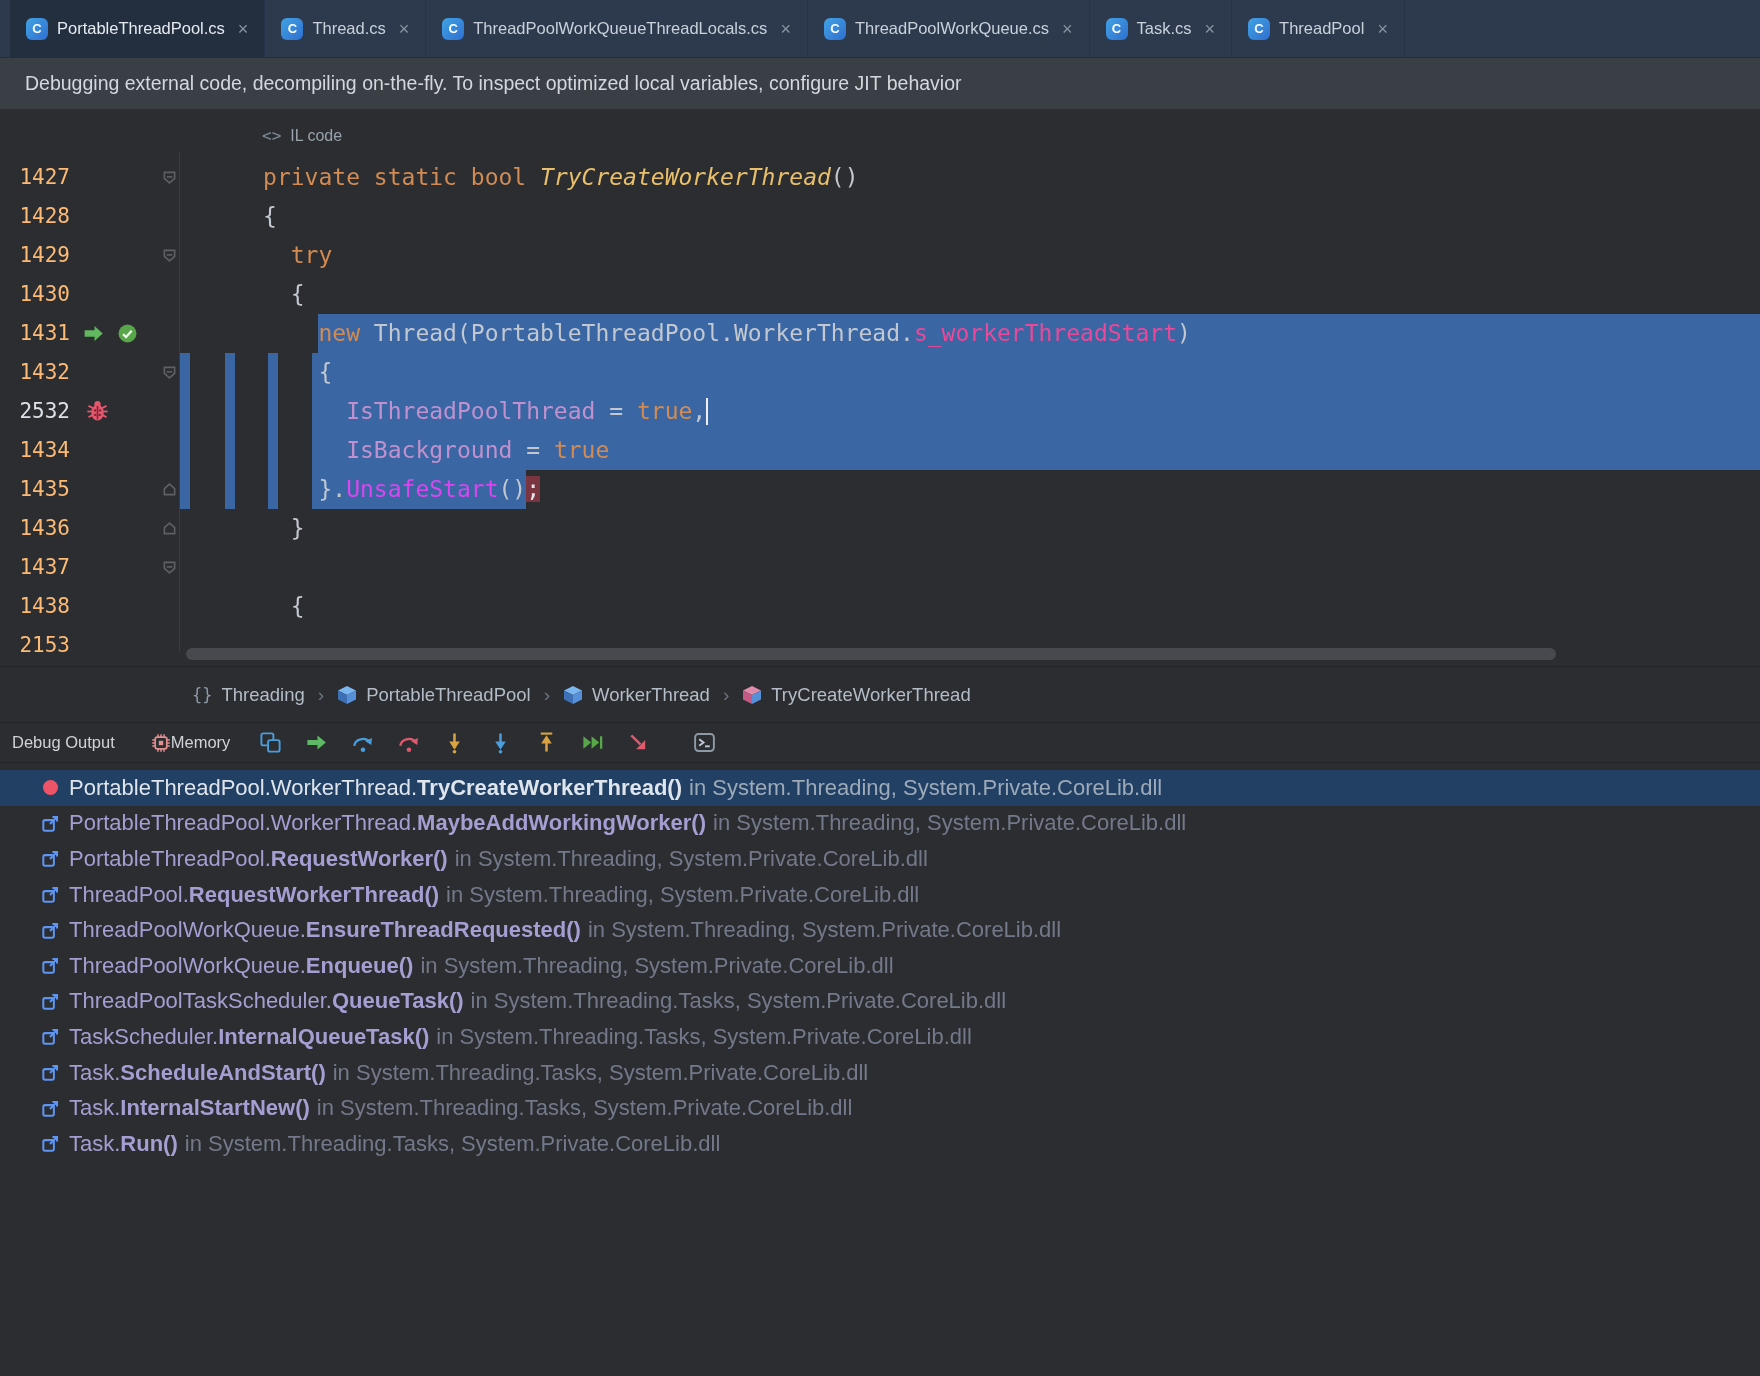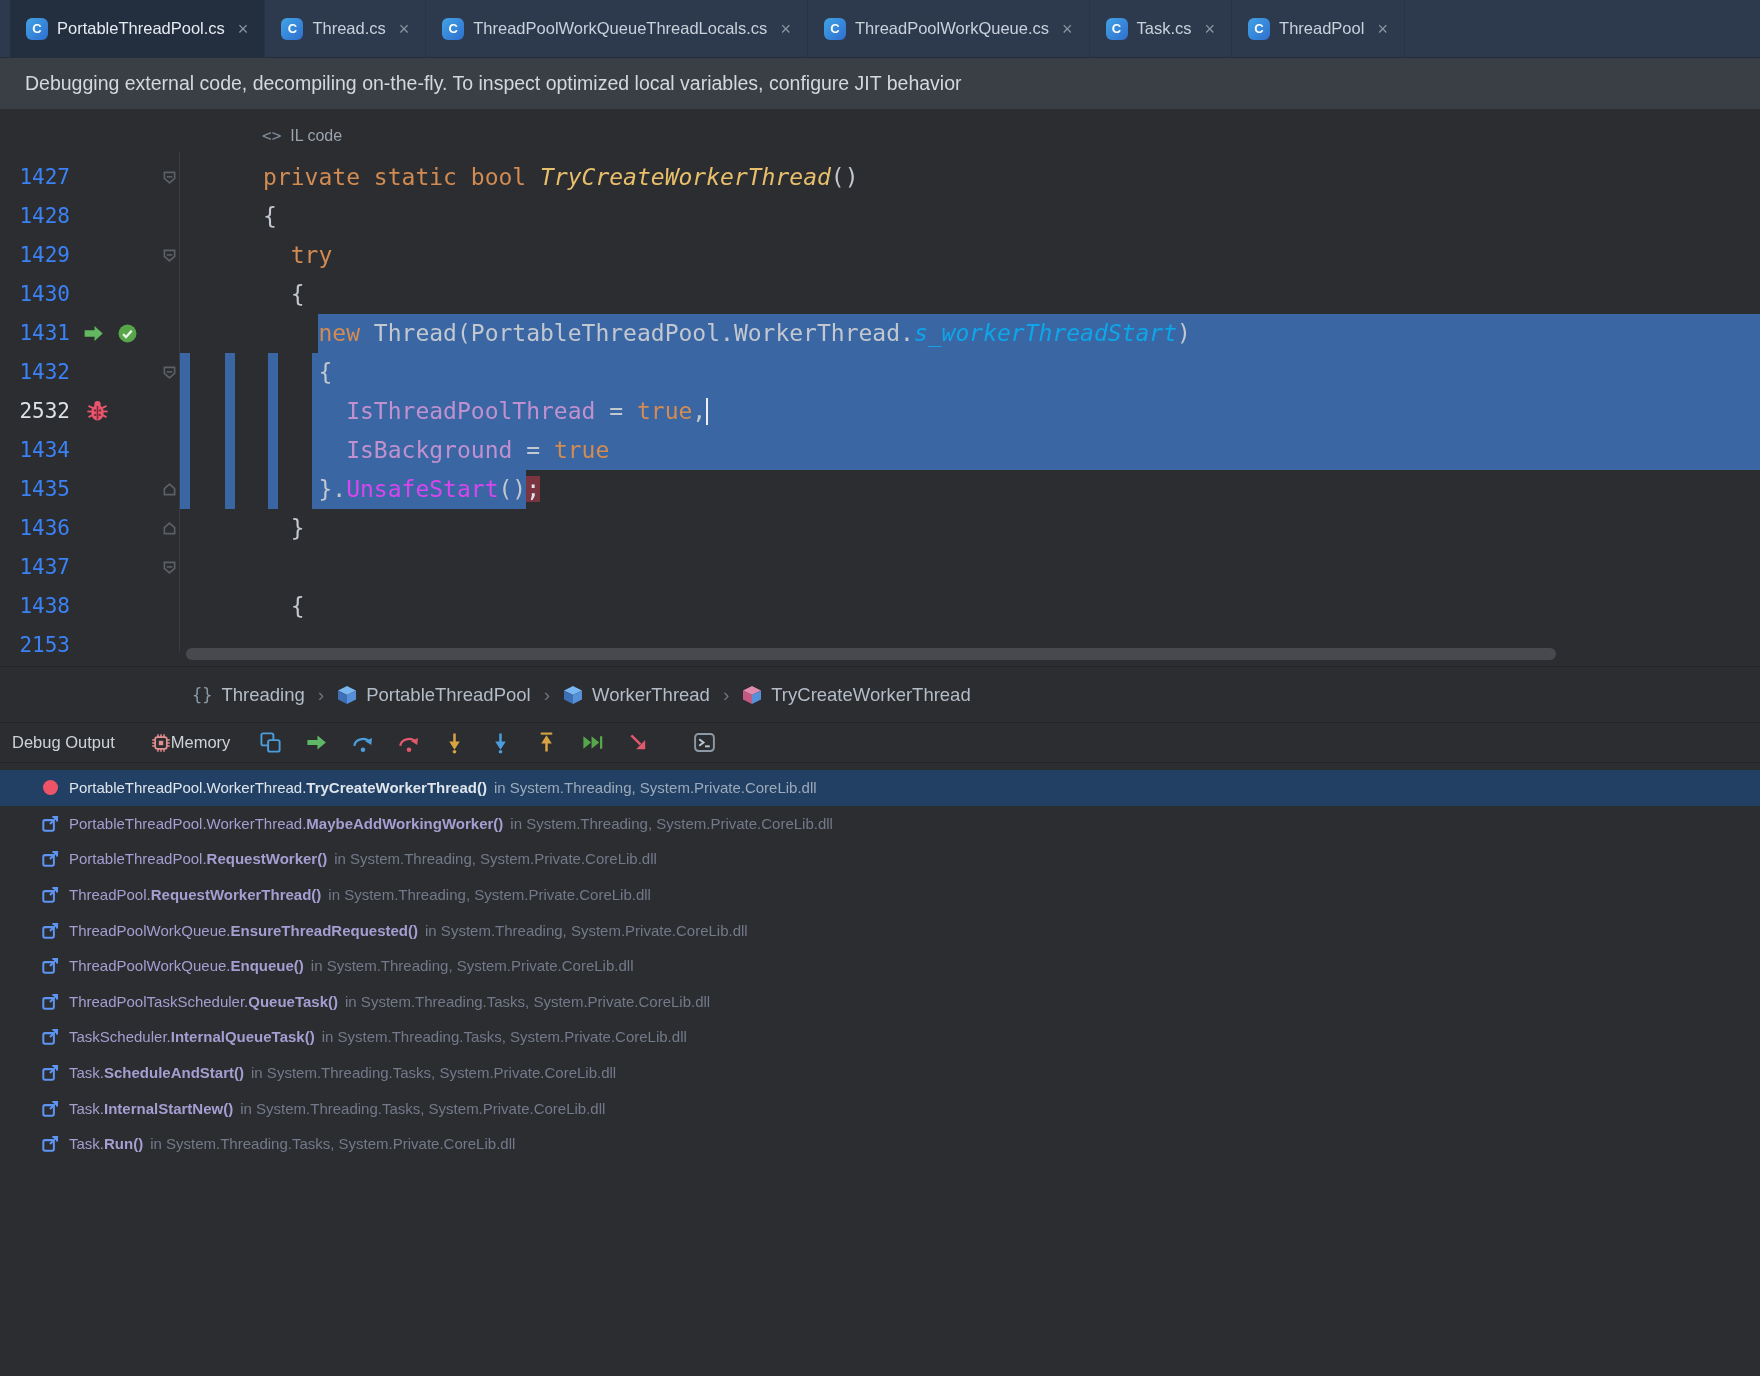--- a/index.html
+++ b/index.html
@@ -23,21 +23,21 @@
 
   
   .editor{position:absolute;top:110px;left:0;width:100%;height:556px;background:#2b2d30;overflow:hidden;}
   .gutter-sep{position:absolute;left:179px;top:42px;bottom:14px;width:1px;background:#393c40;}
   .il-header{position:absolute;left:262px;top:16px;display:flex;align-items:center;gap:9px;}
   .il-icon{color:#7e8a97;font:16px "DejaVu Sans Mono",monospace;}
   .il-label{color:#9aa3ad;font-size:16px;}
   .lines{position:absolute;left:0;top:48px;right:0;}
   .crow{display:flex;height:39px;}
   .gutter{width:180px;flex:none;position:relative;}
-  .lnum{position:absolute;right:110px;color:#3b82f6;font:21px/39px "DejaVu Sans Mono",monospace;}
+  .lnum{position:absolute;right:110px;color:#fdba74;font:21px/39px "DejaVu Sans Mono",monospace;}
   .lnum.cur{color:#dde2e9;}
   .gi{position:absolute;display:block;}
   .gi svg{display:block;}
   .gi-arrow{left:82px;top:8px;}  .gi-arrow svg{width:23px;height:23px;}
   .gi-check{left:116px;top:8px;} .gi-check svg{width:23px;height:23px;}
   .gi-bug{left:84px;top:6px;}    .gi-bug svg{width:27px;height:27px;}
   .gi-fold{right:3px;top:12px;}  .gi-fold svg{width:15px;height:15px;}
   .ccode{flex:1;position:relative;font:23px/39px "DejaVu Sans Mono",monospace;color:#c3c8d0;}
   .ctext{position:relative;margin:0;white-space:pre;font:inherit;}
   .selr{position:absolute;top:0;bottom:0;background:#3a67a3;}
@@ -45,21 +45,21 @@
   .sel-full{left:0;right:0;}
   .sel-head{left:0;width:25ch;}
   .stripes{position:absolute;top:0;bottom:0;left:0;width:138px;
     background:linear-gradient(90deg,transparent 0 10px,#2b2d30 10px 45px,transparent 45px 55px,
       #2b2d30 55px 88px,transparent 88px 98px,#2b2d30 98px 132px,transparent 132px 138px);}
   .caret{position:absolute;left:38ch;top:6px;width:2px;height:27px;background:#eceef1;}
   .tk-kw{color:#d28b52;}
   .tk-mdecl{color:#e8bf6a;font-style:italic;}
   .tk-mth{color:#d946ef;}
   .tk-fld{color:#c191cf;}
-  .tk-fldi{color:#0ea5e9;font-style:italic;}
+  .tk-fldi{color:#ec4899;}
   .tk-pl{color:#c3c8d0;}
   .tk-semi{background:#7a3540;color:#e3e5e9;}
   .hscrollbar{position:absolute;left:186px;top:538px;width:1370px;height:12px;border-radius:6px;background:#47494e;}
 
   
   .breadcrumbs{position:absolute;top:666px;left:0;width:100%;height:56px;background:#2b2d30;
     border-top:1px solid #232528;display:flex;align-items:center;padding-left:192px;
     font-size:18.5px;color:#b3bcc7;}
   .bc-item{display:flex;align-items:center;gap:9px;}
   .bc-item .bc-svg svg{width:20px;height:20px;display:block;}
@@ -74,21 +74,21 @@
   .tb-mem{display:flex;align-items:center;margin-right:28px;}
   .tb-chip svg{width:20px;height:20px;display:block;}
   .tb-actions{display:flex;align-items:center;}
   .tb-btn{width:25px;height:25px;margin-right:21px;display:flex;align-items:center;justify-content:center;}
   .tb-btn svg{width:23px;height:23px;display:block;}
   .tb-btn.console{margin-left:20px;}
 
   
   .frames{position:absolute;top:762px;left:0;width:100%;bottom:0;background:#2b2d30;
     border-top:1px solid #232528;padding-top:7px;}
-  .frow{height:35.6px;display:flex;align-items:center;padding-left:40px;font-size:15px;white-space:nowrap;}
+  .frow{height:35.6px;display:flex;align-items:center;padding-left:40px;font-size:22px;white-space:nowrap;}
   .frow.selected{background:#214064;}
   .ficon{width:20px;height:20px;margin-right:9px;flex:none;display:flex;align-items:center;justify-content:center;}
   .ficon svg{width:19px;height:19px;display:block;}
   .fdot{width:15px;height:15px;border-radius:50%;background:#ef5368;}
   .fmethod{font-weight:bold;}
   .floc{margin-left:7px;}
   .frow.external .fprefix,.frow.external .fmethod{color:#a59ed2;}
   .frow.external .floc{color:#73798a;}
   .frow.user .fprefix,.frow.user .fmethod{color:#dfe5ec;}
   .frow.user .floc{color:#868f9b;}

